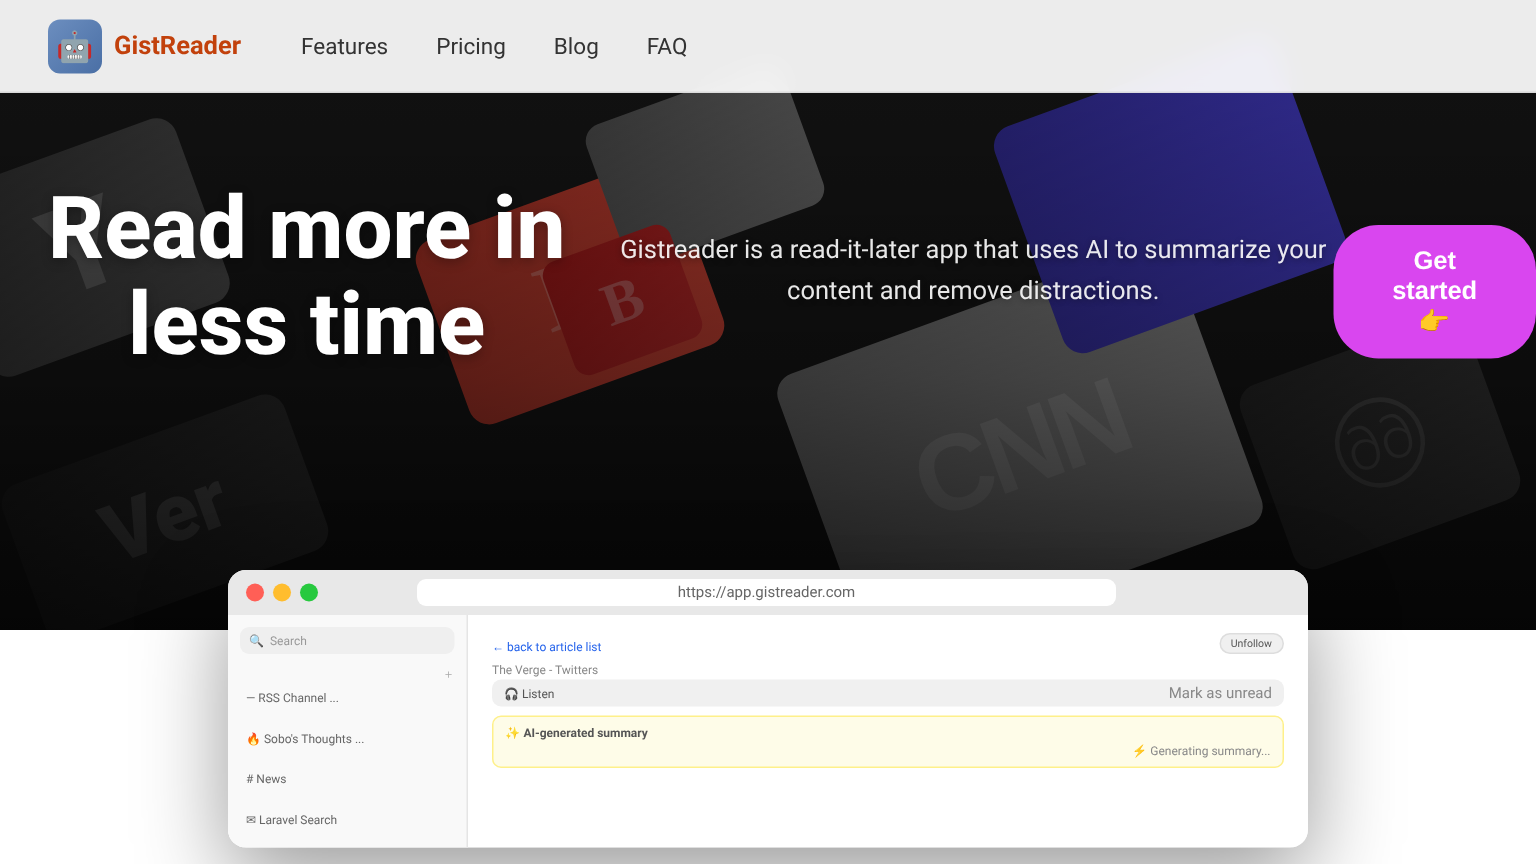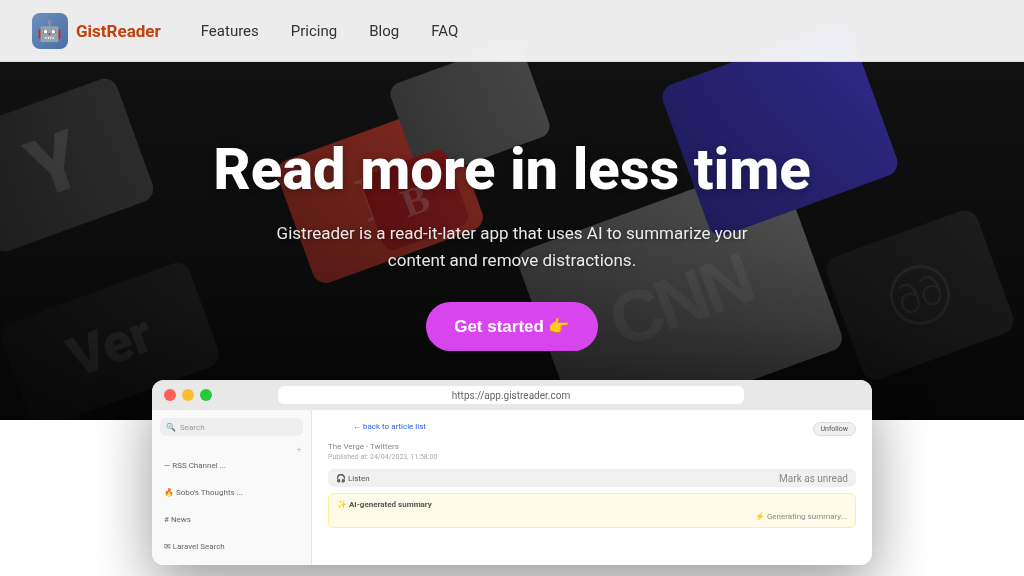--- a/index.html
+++ b/index.html
@@ -76,24 +76,24 @@
       font-weight: 600;
       cursor: pointer;
       display: flex;
       align-items: center;
       gap: 6px;
     }
 
     
     .hero-content {
       position: absolute;
-      top: 78px;
+      top: 62px;
       left: 0; right: 0;
       display: flex;
-      flex-direction: column;
+      flex-direction: row;
       align-items: center;
       justify-content: center;
       padding-top: 60px;
       z-index: 10;
     }
 
     .hero-title {
       font-size: 58px;
       font-weight: 800;
       color: white;
@@ -194,23 +194,22 @@
       flex: 1;
       padding: 12px 16px;
       overflow: hidden;
     }
 
     .article-back {
       font-size: 8px;
       color: #2563eb;
       margin-bottom: 6px;
       display: flex;
-      align-items: flex-start;
+      align-items: flex-end;
       justify-content: space-between;
-      margin-left: 25px;
     }
 
     .article-unfollow {
       background: #f0f0f0;
       border: 1px solid #ddd;
       border-radius: 10px;
       padding: 2px 7px;
       font-size: 7px;
       color: #555;
     }
@@ -400,21 +399,20 @@
         <div class="sidebar-list-item"># erge - Twitters</div>
       </div>
     </div>
 
     <div class="app-main">
       <div class="article-back">
         <span>← back to article list</span>
         <span class="article-unfollow">Unfollow</span>
       </div>
       <div class="article-source">The Verge - Twitters</div>
-      <div class="article-date">Published at: 24/04/2023, 11:58:00</div>
       <div class="article-listen-bar">
         <span>🎧 Listen</span>
         <span class="mark-unread">Mark as unread</span>
       </div>
       <div class="ai-summary-box">
         <div class="ai-summary-title">
           <span>✨ AI-generated summary</span>
         </div>
         <div class="ai-summary-text">⚡ Generating summary...</div>
       </div>

